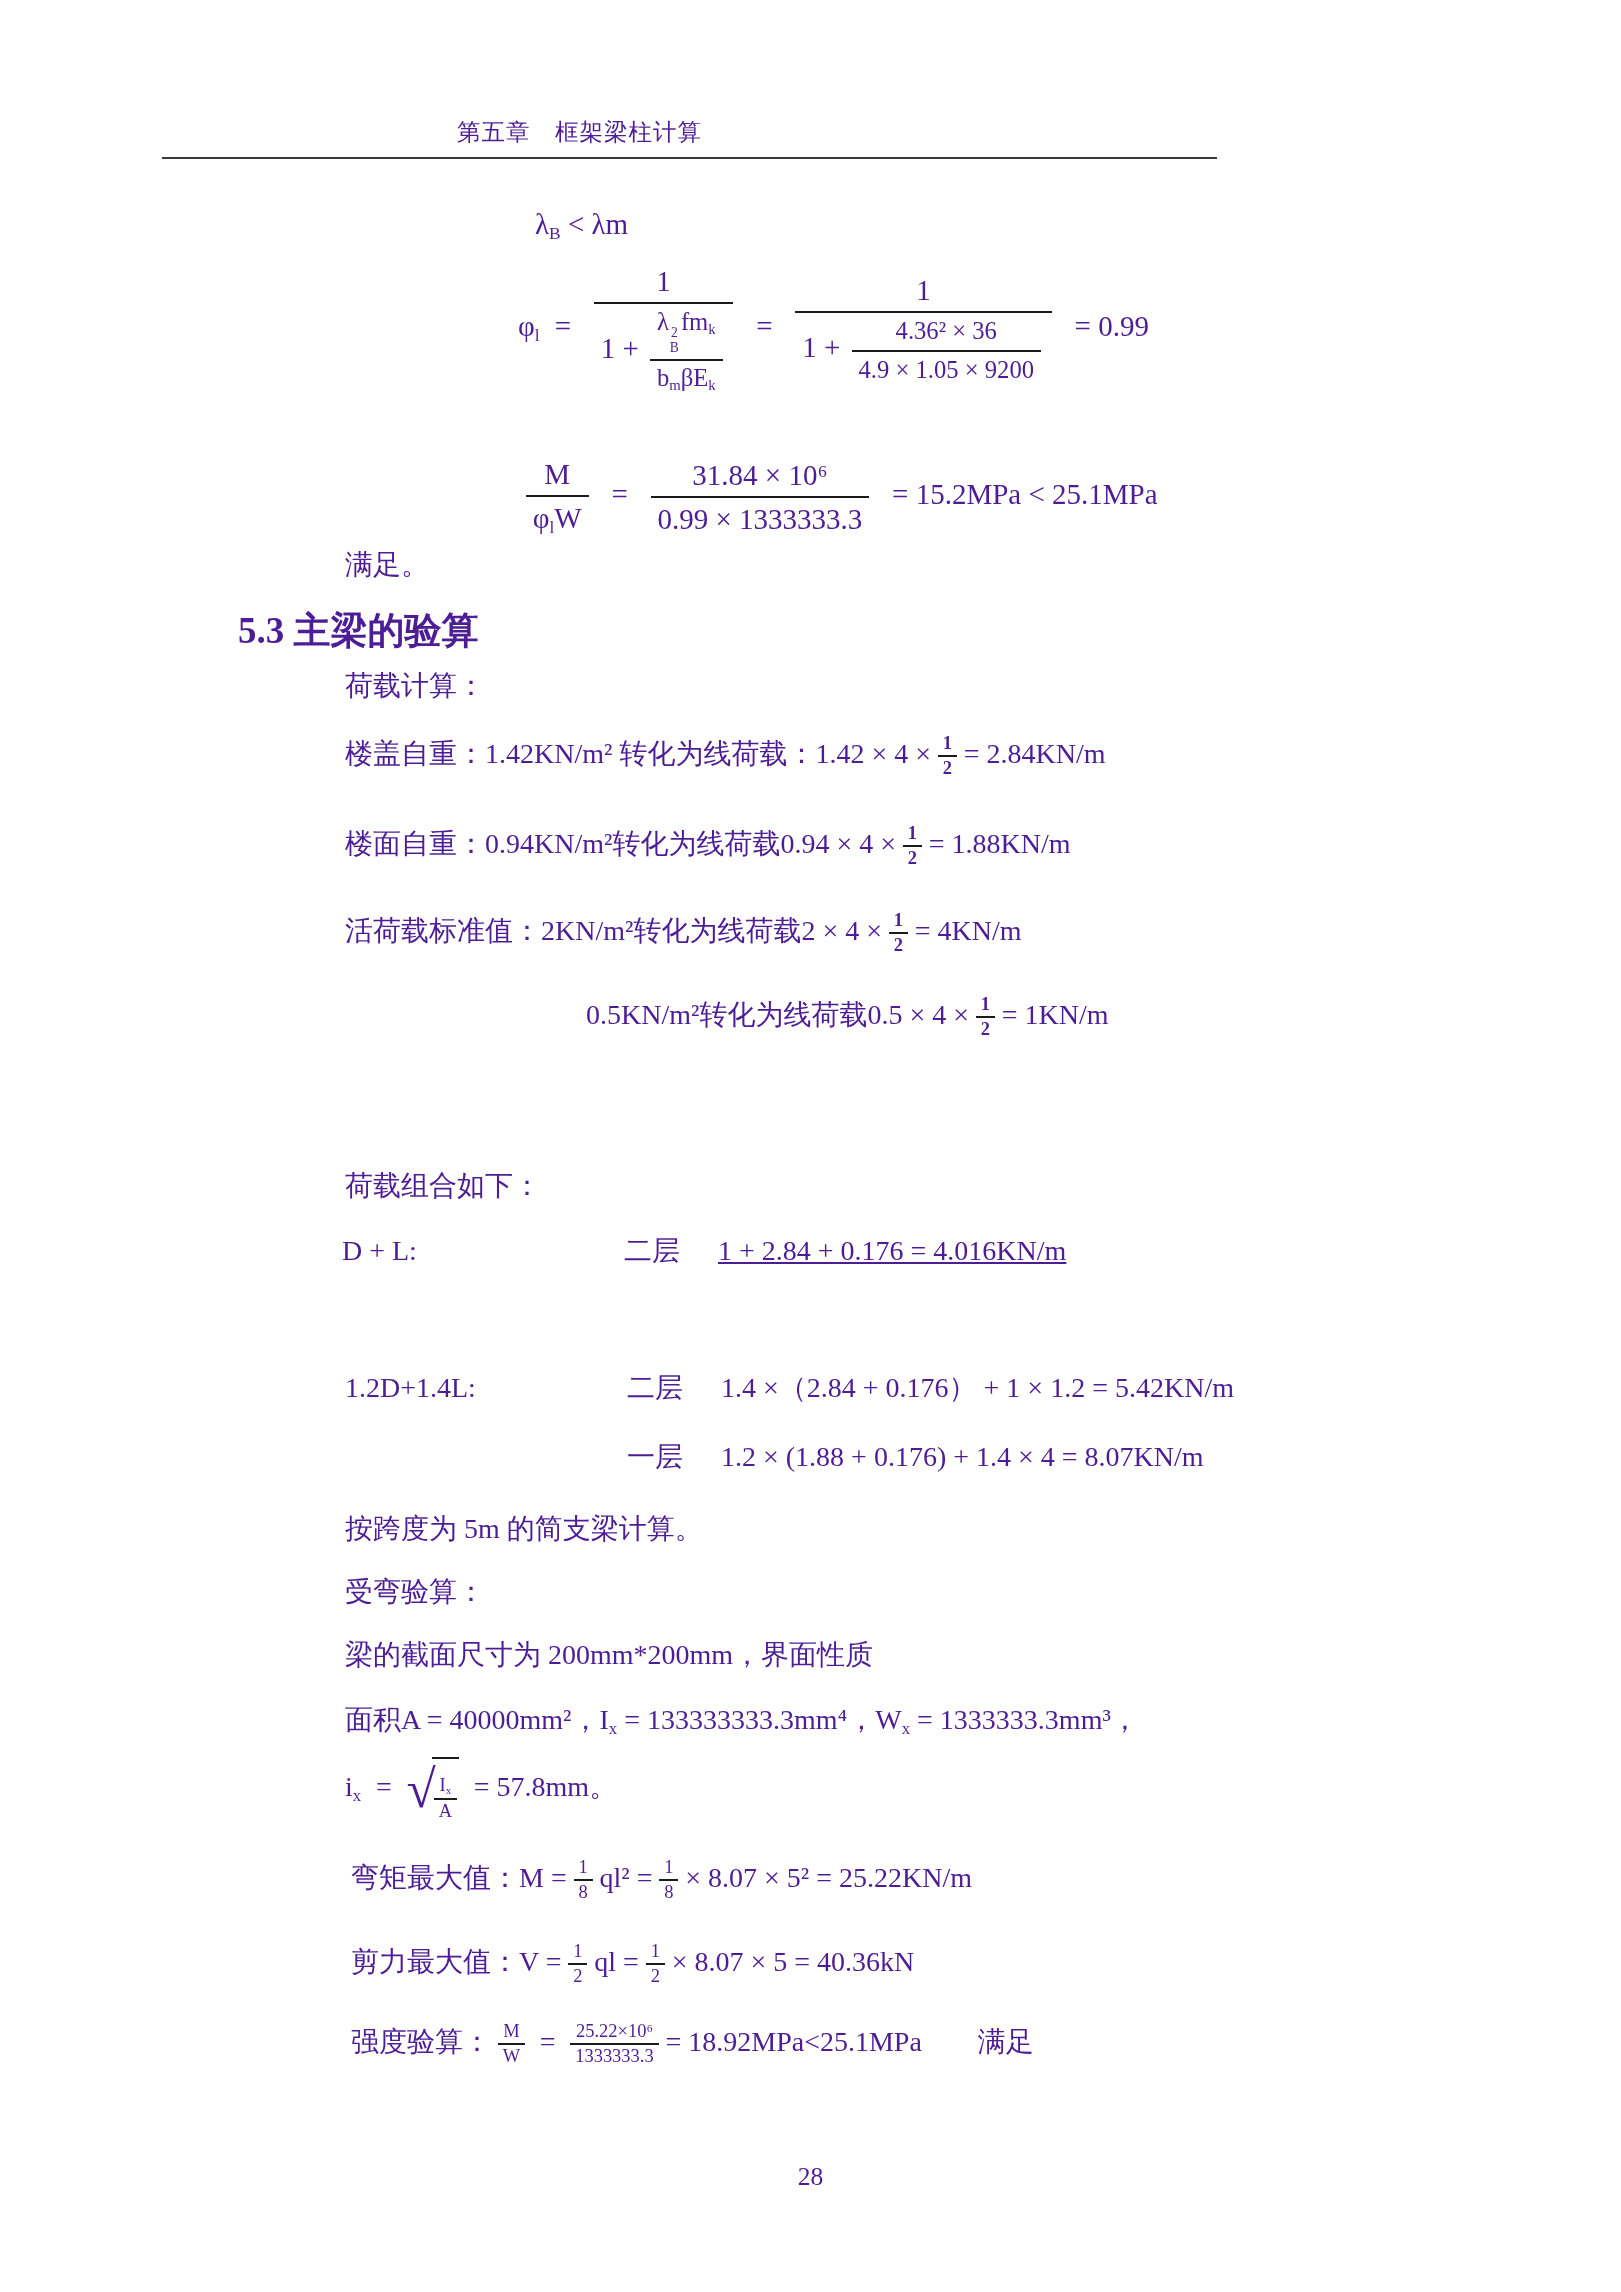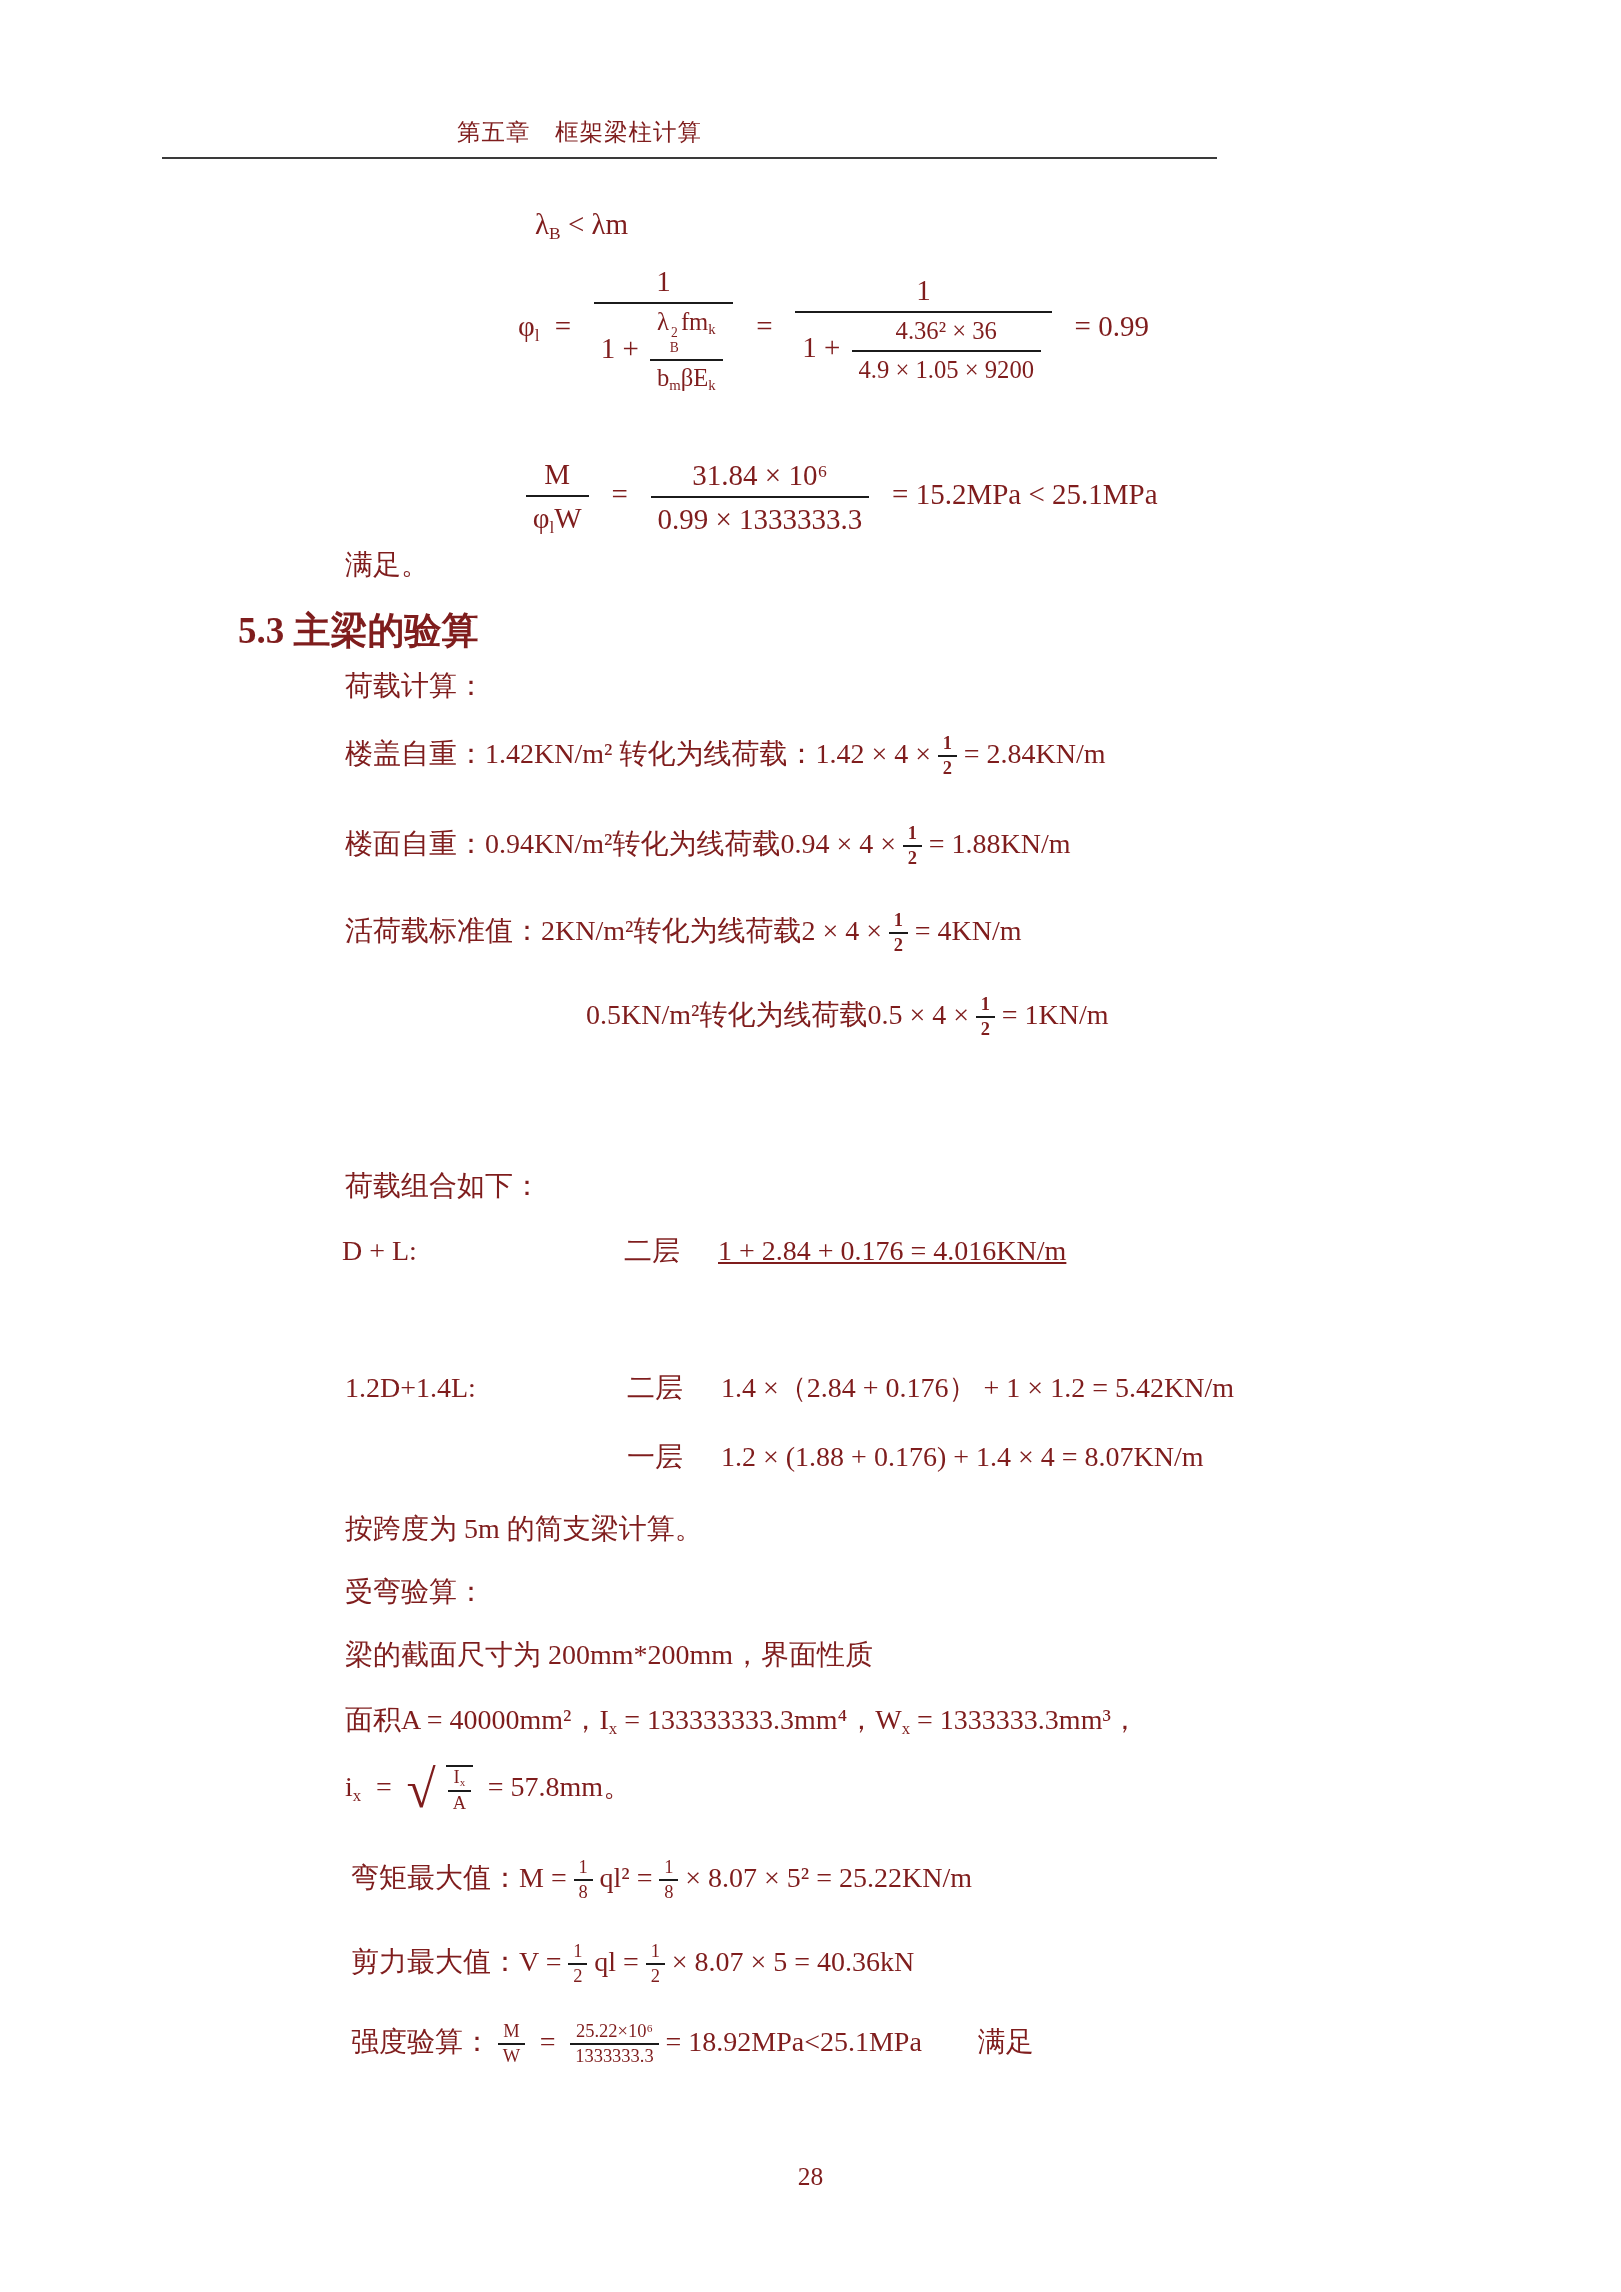--- a/index.html
+++ b/index.html
@@ -3,21 +3,21 @@
 <meta charset="utf-8">
 <style>
   * { margin:0; padding:0; box-sizing:border-box; }
   html,body { background:#ffffff; }
   .page {
     position:relative;
     width:1621px;
     height:2293px;
     background:#ffffff;
     font-family:"Liberation Serif","DejaVu Serif",serif;
-    color:#7f1d1d;
+    color:#4c1d95;
     overflow:hidden;
   }
   .line {
     position:absolute;
     white-space:nowrap;
     font-size:28px;
     line-height:1.3;
   }
   .formula { font-size:29px; }
   
@@ -65,22 +65,21 @@
     font-weight:bold;
     white-space:nowrap;
   }
   .combo-label { display:inline-block; width:282px; }
   .combo-col   { display:inline-block; width:94px; }
   .radical { font-size:1.9em; vertical-align:middle; margin-right:-3.9px; font-weight:400; }
   .sqrt-content {
     display:inline-block;
     border-top:2px solid #1b1b1b;
     vertical-align:middle;
-    padding-top:0;
-    margin-left:14px;
+    padding-top:16px;
   }
   .sqrt-content .frac { margin:0 2px; }
   .page-footer {
     position:absolute;
     top:2162px; left:0;
     width:100%;
     text-align:center;
     font-size:25.5px;
   }
 </style>

